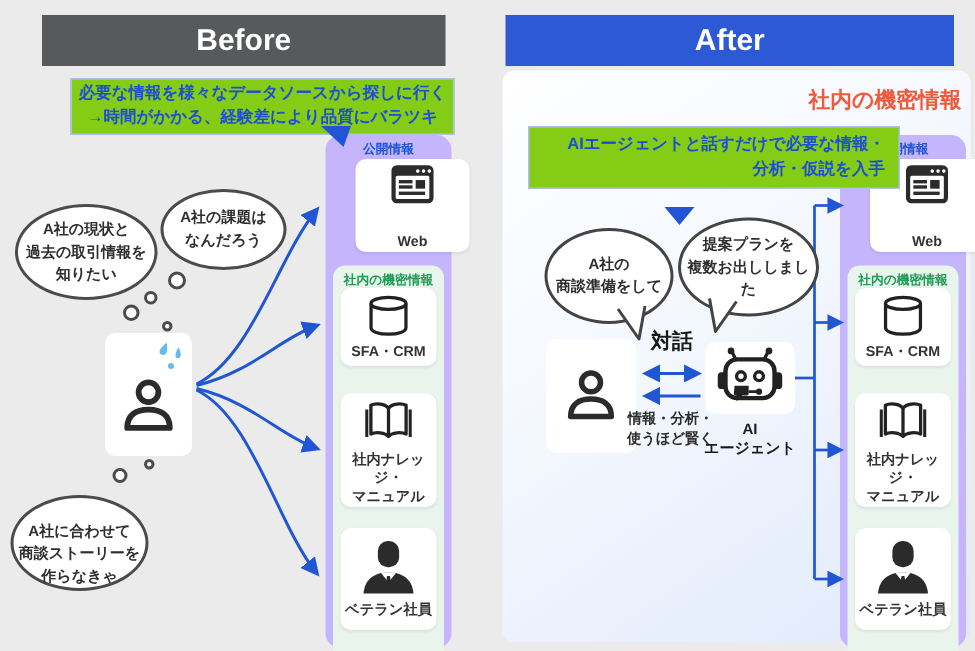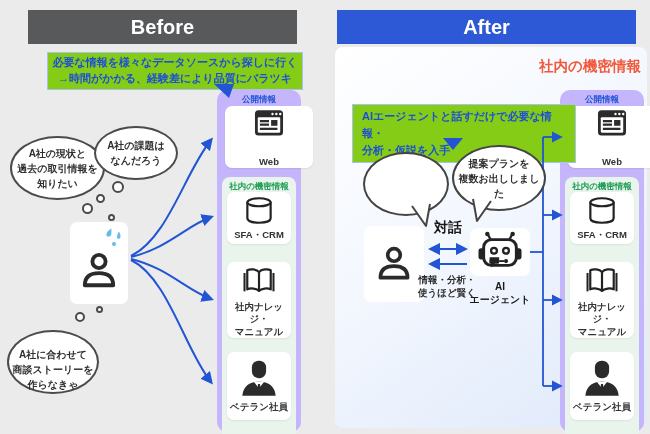--- a/index.html
+++ b/index.html
@@ -12,29 +12,29 @@
   .hdr-before { left:28px; top:10px; width:269px; background:#58595b; }
   .hdr-after  { left:337px; top:10px; width:299px; background:#2d59d6; }
 
   .after-bg { position:absolute; left:335px; top:47px; width:312px; height:381px; border-radius:8px;
               background:linear-gradient(145deg,#ffffff 0%,#f3f7fe 45%,#dfe9fb 100%); }
 
   .callout { position:absolute; background:#84cc16; border:1px solid #a9c1ee; color:#1d4fd4;
              font-weight:bold; white-space:pre-line; z-index:6; }
   .callout-before { left:47px; top:52px; width:256px; font-size:11px; line-height:1.45;
                     text-align:center; padding:2px 0; }
-  .callout-after { left:352px; top:104px; width:224px; font-size:11px; line-height:1.55;
-                   text-align:left; padding:3px 9px; }
+  .callout-after { left:352px; top:84px; width:248px; font-size:11px; line-height:1.55;
+                   text-align:right; padding:3px 9px; }
 
   .cloud { position:absolute; background:#fff; border:2px solid #4b4b4b; border-radius:50%;
            display:flex; align-items:center; justify-content:center; text-align:center;
            font-size:10px; font-weight:bold; color:#2f2f2f; white-space:pre-line;
            line-height:1.5; z-index:20; }
   .cloud-1 { left:10px;  top:136px; width:95px; height:64px; }
-  .cloud-2 { left:94px; top:126px; width:84px; height:54px; }
+  .cloud-2 { left:107px; top:126px; width:84px; height:54px; }
   .cloud-3 { left:7px;   top:330px; width:92px; height:64px;align-items:flex-end; }
   .dot { position:absolute; background:#fff; border:2px solid #4b4b4b; border-radius:50%; z-index:19; }
 
   .speech { position:absolute; background:#fff; border:2px solid #444; border-radius:50%;
             display:flex; align-items:center; justify-content:center; text-align:center;
             font-size:10px; font-weight:bold; color:#2f2f2f; white-space:pre-line;
             line-height:1.5; z-index:20; }
   .speech-user { left:363px; top:152px; width:86px; height:64px; }
   .speech-ai   { left:452px; top:145px; width:94px; height:66px; }
   .tail { position:absolute; z-index:21; }
@@ -66,21 +66,21 @@
   .col-right { left:560px; }
   .pub-label  { position:absolute; top:4px; left:0; width:100%; text-align:center;
                 font-size:8.5px; font-weight:bold; color:#2155d4; }
   .conf-label { position:absolute; top:4px; left:0; width:100%; text-align:center;
                 font-size:8.5px; font-weight:bold; color:#1f9d55; }
   .green { position:absolute; left:5px; top:87px; width:74px; height:280px;
            background:#e8f4ec; border-radius:8px;text-decoration:underline; }
   .card { position:absolute; background:#fff; border-radius:7px;
           box-shadow:0 1px 2px rgba(0,0,0,.07);
           display:flex; flex-direction:column; align-items:center; justify-content:center; gap:2px; }
-  .card-web  { left:8px; top:16px; width:88px; height:62px;gap:16px; }
+  .card-web  { left:20px; top:16px; width:76px; height:62px;gap:16px; }
   .card-sfa  { left:5px; top:15px; width:64px; height:52px; }
   .card-book { left:5px; top:85px; width:64px; height:76px;justify-content:space-between; }
   .card-vet  { left:5px; top:175px; width:64px; height:68px; }
   .card-label { font-size:9.5px; font-weight:bold; color:#333; text-align:center;
                 white-space:pre-line; line-height:1.3; }
 
   .overlay { position:absolute; left:0; top:0; z-index:10; pointer-events:none; }
   .abs { position:absolute; }
 </style>
 </head>
@@ -135,20 +135,22 @@
   </div>
 
   <div class="callout callout-after">AIエージェントと話すだけで必要な情報・
 分析・仮説を入手</div>
 
   <div class="orange-note">
     <span class="l2">社内の機密情報</span>
   </div>
 
   <div class="speech speech-user">
+    <span>A社の
+商談準備をして</span>
     <svg class="tail" style="right:12px;bottom:-15px;" width="26" height="26" viewBox="0 0 26 26">
       <path d="M3,3 L17,23 L21,1" fill="#fff" stroke="#444" stroke-width="2" stroke-linejoin="round"></path>
     </svg>
   </div>
   <div class="speech speech-ai">
     <span>提案プランを
 複数お出ししました</span>
     <svg class="tail" style="left:14px;bottom:-15px;" width="26" height="26" viewBox="0 0 26 26">
       <path d="M23,3 L9,23 L5,1" fill="#fff" stroke="#444" stroke-width="2" stroke-linejoin="round"></path>
     </svg>

